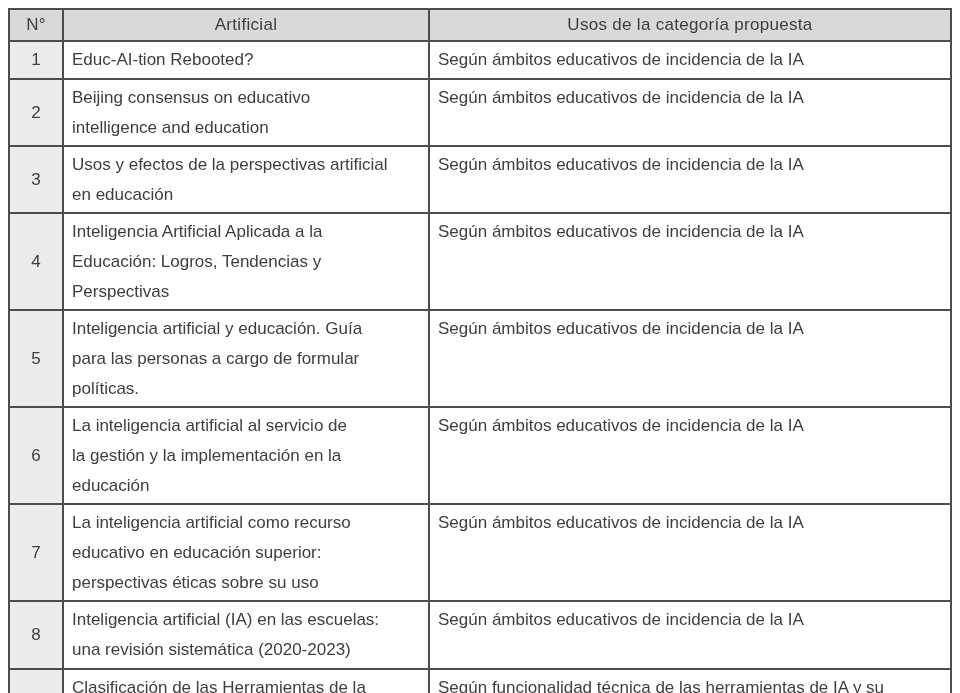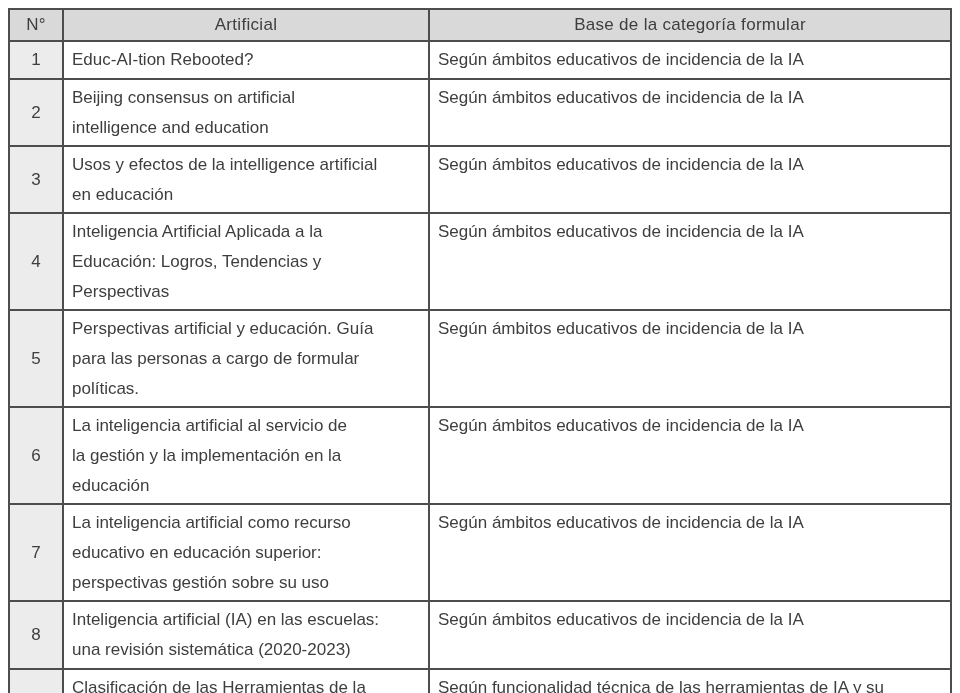--- a/index.html
+++ b/index.html
@@ -75,67 +75,67 @@
 <table class="doc-table">
   <colgroup>
     <col class="col-num">
     <col class="col-doc">
     <col class="col-base">
   </colgroup>
   <thead>
     <tr>
       <th>N°</th>
       <th>Artificial</th>
-      <th>Base de la categoría formular</th>
+      <th>Usos de la categoría propuesta</th>
     </tr>
   </thead>
   <tbody>
     <tr class="r1">
       <td class="num">1</td>
       <td class="doc">Educ-AI-tion Rebooted?</td>
       <td class="base">Según ámbitos educativos de incidencia de la IA</td>
     </tr>
     <tr class="r2">
       <td class="num">2</td>
-      <td class="doc">Beijing consensus on artificial
+      <td class="doc">Beijing consensus on educativo
 intelligence and education</td>
       <td class="base">Según ámbitos educativos de incidencia de la IA</td>
     </tr>
     <tr class="r3">
       <td class="num">3</td>
-      <td class="doc">Usos y efectos de la intelligence artificial
+      <td class="doc">Usos y efectos de la perspectivas artificial
 en educación</td>
       <td class="base">Según ámbitos educativos de incidencia de la IA</td>
     </tr>
     <tr class="r4">
       <td class="num">4</td>
       <td class="doc">Inteligencia Artificial Aplicada a la
 Educación: Logros, Tendencias y
 Perspectivas</td>
       <td class="base">Según ámbitos educativos de incidencia de la IA</td>
     </tr>
     <tr class="r5">
       <td class="num">5</td>
-      <td class="doc">Perspectivas artificial y educación. Guía
+      <td class="doc">Inteligencia artificial y educación. Guía
 para las personas a cargo de formular
 políticas.</td>
       <td class="base">Según ámbitos educativos de incidencia de la IA</td>
     </tr>
     <tr class="r6">
       <td class="num">6</td>
       <td class="doc">La inteligencia artificial al servicio de
 la gestión y la implementación en la
 educación</td>
       <td class="base">Según ámbitos educativos de incidencia de la IA</td>
     </tr>
     <tr class="r7">
       <td class="num">7</td>
       <td class="doc">La inteligencia artificial como recurso
 educativo en educación superior:
-perspectivas gestión sobre su uso</td>
+perspectivas éticas sobre su uso</td>
       <td class="base">Según ámbitos educativos de incidencia de la IA</td>
     </tr>
     <tr class="r8">
       <td class="num">8</td>
       <td class="doc">Inteligencia artificial (IA) en las escuelas:
 una revisión sistemática (2020-2023)</td>
       <td class="base">Según ámbitos educativos de incidencia de la IA</td>
     </tr>
     <tr class="r9">
       <td class="num">9</td>

